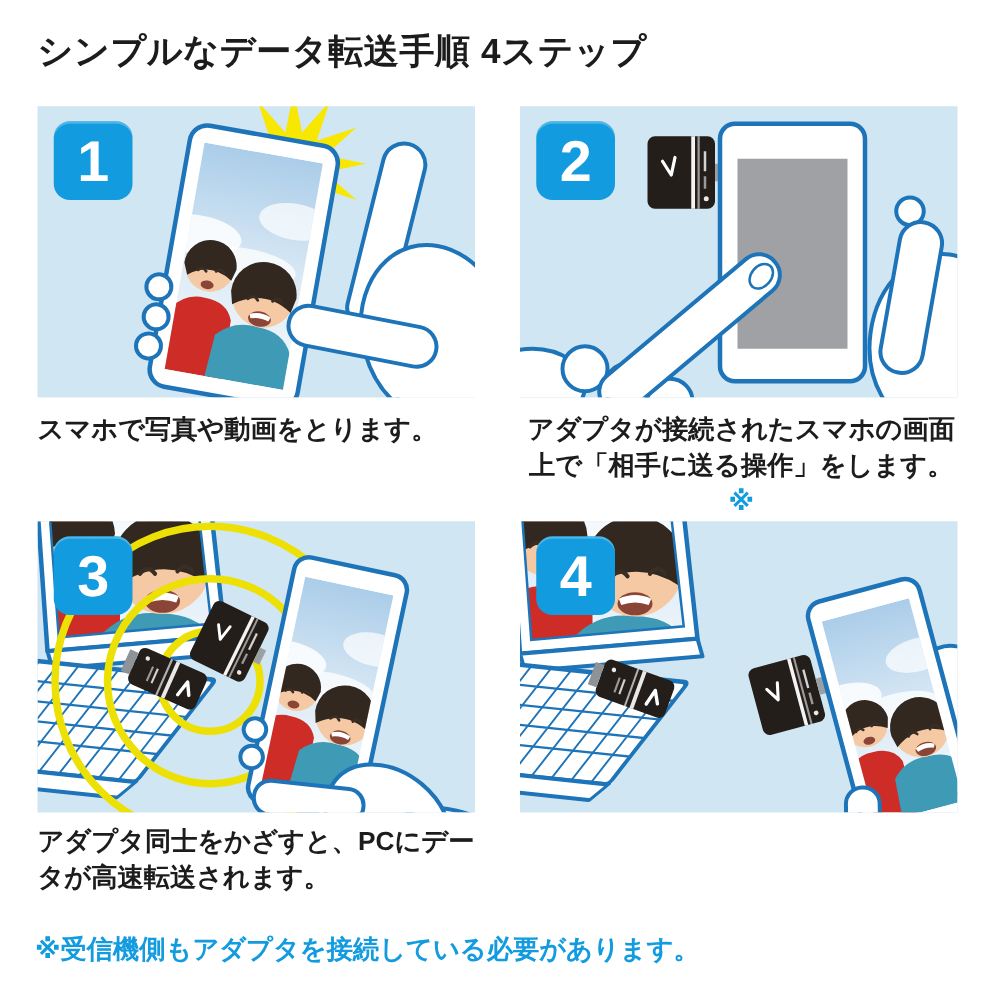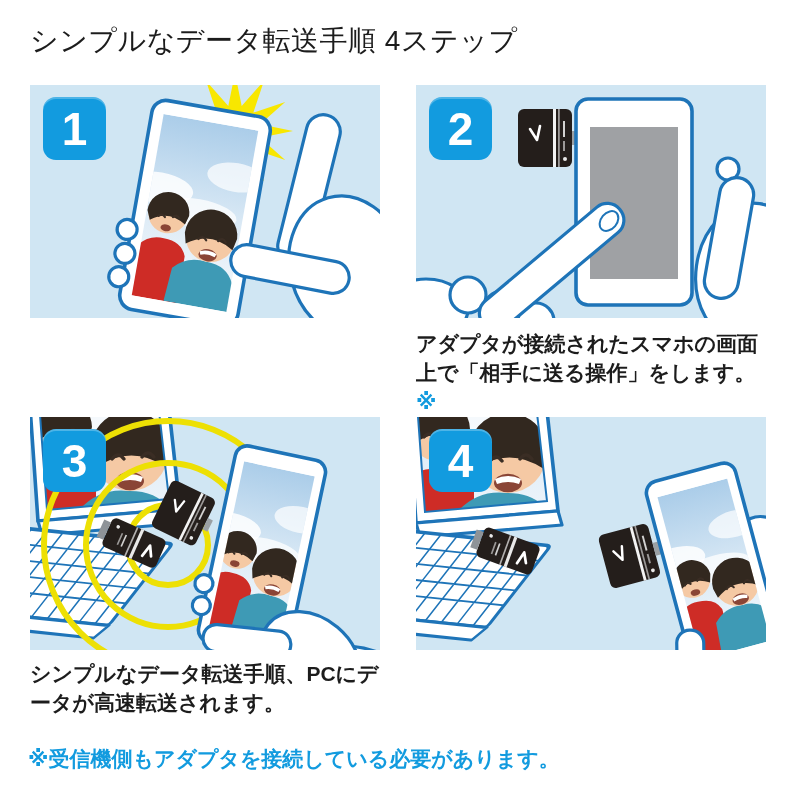--- a/index.html
+++ b/index.html
@@ -8,41 +8,41 @@
     --adapter-black:#241E1B; --text-black:#1C1C1C;
     --skin:#F5C9A4; --hair:#32281F; --shirt-red:#CE2C26; --shirt-teal:#3E9AB5;
   }
   html,body{margin:0;padding:0;background:#fff;}
   #stage{
     position:relative;width:800px;height:800px;background:#fff;overflow:hidden;
     font-family:"Liberation Sans","DejaVu Sans",sans-serif;
   }
   .title{
     position:absolute;left:30px;top:22px;margin:0;
-    font-size:28px;font-weight:400;color:var(--text-black);letter-spacing:.5px;
+    font-size:28px;font-weight:700;color:var(--text-black);letter-spacing:.5px;
   }
   .panel{
     position:absolute;width:350px;height:233px;background:var(--panel-bg);overflow:hidden;
   }
   #panel-1{left:30px;top:85px;} #panel-2{left:416px;top:85px;}
   #panel-3{left:30px;top:417px;} #panel-4{left:416px;top:417px;}
   .art{position:absolute;left:0;top:0;display:block;width:350px;height:233px;}
   .badge{
     position:absolute;left:13px;top:12px;width:63px;height:63px;border-radius:13px;
     background:var(--accent-blue);
     display:flex;align-items:center;justify-content:center;
     box-shadow:inset 0 2px 0 rgba(255,255,255,.25);
   }
   .badge span{color:#fff;font-size:46px;font-weight:700;line-height:1;}
   .caption{
     position:absolute;margin:0;font-size:21px;font-weight:700;line-height:1.38;
     color:var(--text-black);letter-spacing:0;
   }
   #cap-1{left:30px;top:330px;width:360px;}
-  #cap-2{left:416px;top:330px;width:354px;}
+  #cap-2{left:416px;top:330px;width:354px;text-align:center;}
   #cap-3{left:30px;top:660px;width:368px;}
   #cap-4{left:416px;top:660px;width:372px;}
   .caption .marker{color:var(--accent-blue);}
   .footnote{
     position:absolute;left:28px;top:745px;margin:0;
     font-size:21px;font-weight:700;color:var(--accent-blue);
   }
   
   .oln{fill:#fff;stroke:var(--outline-blue);stroke-width:3.2;stroke-linejoin:round;stroke-linecap:round;}
   .thick{stroke-width:3.6;}
@@ -230,21 +230,24 @@
           <circle class="oln" cx="8" cy="116" r="14"></circle>
           <circle class="oln" cx="36" cy="112" r="14"></circle>
         </g>
       </g>
     </svg>
     <div class="badge">
       <span>4</span>
     </div>
   </section>
 
+  <p class="caption" id="cap-1">
+    <span>スマホで写真や動画をとります。</span>
+  </p>
   <p class="caption" id="cap-2">
     <span>アダプタが接続されたスマホの画面上で「相手に送る操作」をします。</span><span class="marker">※</span>
   </p>
   <p class="caption" id="cap-3">
-    <span>シンプルなデータ転送手順、PCにデータが高速転送されます。</span>
+    <span>アダプタ同士をかざすと、PCにデータが高速転送されます。</span>
   </p>
 
   <p class="footnote">※受信機側もアダプタを接続している必要があります。</p>
 </div>
 
 </body></html>

